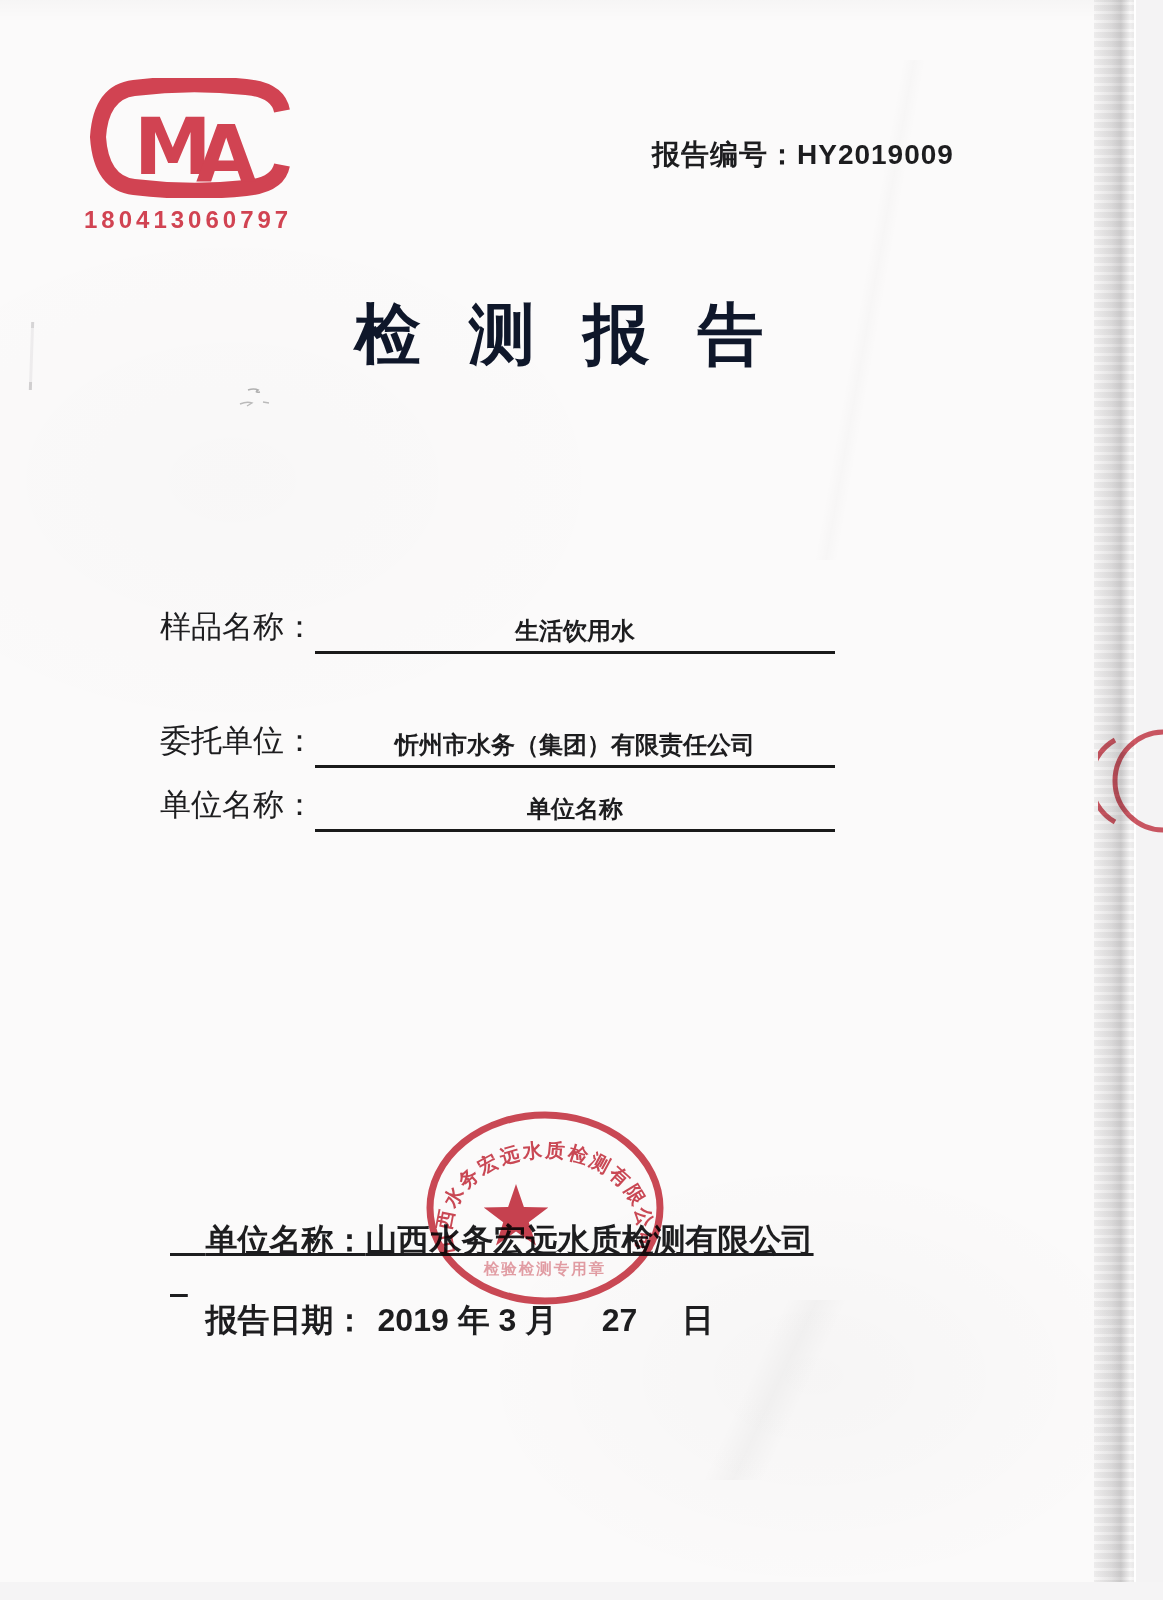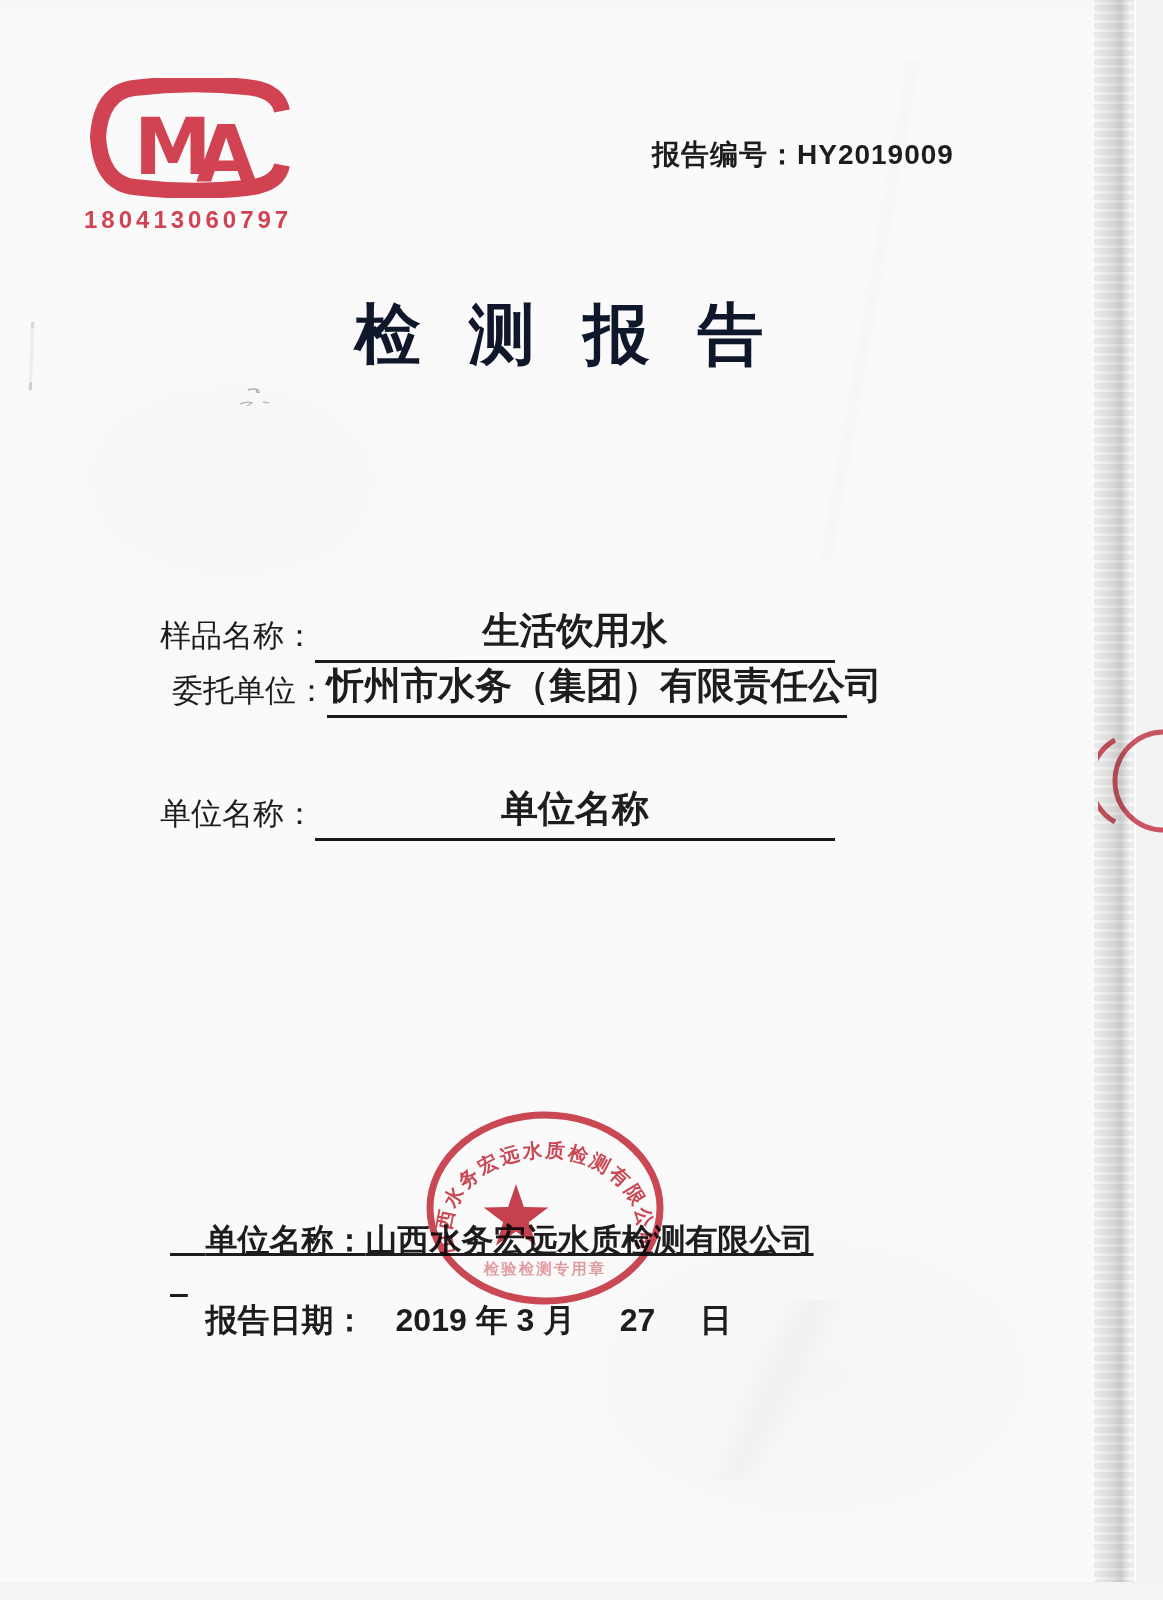--- a/index.html
+++ b/index.html
@@ -68,32 +68,32 @@
     color:#0f172a; white-space:pre;
   }
 
   .pencil-scribble { position:absolute; left:234px; top:382px; opacity:.65; }
 
   
   .field-row { position:absolute; left:160px; white-space:nowrap; }
   .field-row .lbl { display:inline-block; font-size:31px; font-weight:normal; vertical-align:bottom; padding-bottom:6px; }
   .field-row .val {
     display:inline-block; width:520px; margin-left:0px; text-align:center;
-    font-size:37px; font-weight:bold; border-bottom:3px solid #1a1a1a;
+    font-size:24px; font-weight:bold; border-bottom:3px solid #1a1a1a;
     padding-bottom:4px; vertical-align:bottom;
   }
   .row-1 { top:606px; }
-  .row-2 { top:661px;margin-left:12px; }
+  .row-2 { top:720px; }
   .row-3 { top:784px; }
 
   
   .org-line, .date-line { position:absolute; left:170px; white-space:pre; font-size:32px; font-weight:bold; }
   .org-line { top:1182px;text-decoration:underline; }
   .date-line { top:1262px; }
-  .date-line .date-val { margin-left:30px; }
+  .date-line .date-val { margin-left:12px; }
 
   
   .round-stamp {
     position:absolute; left:421px; top:1108px; width:248px; height:202px;
     mix-blend-mode:multiply; opacity:.88; filter:blur(.35px);
   }
   .round-stamp .faded { opacity:.52; filter:blur(.6px); }
 
   
   .edge-arc { position:absolute; left:1098px; top:726px; width:65px; height:110px;

